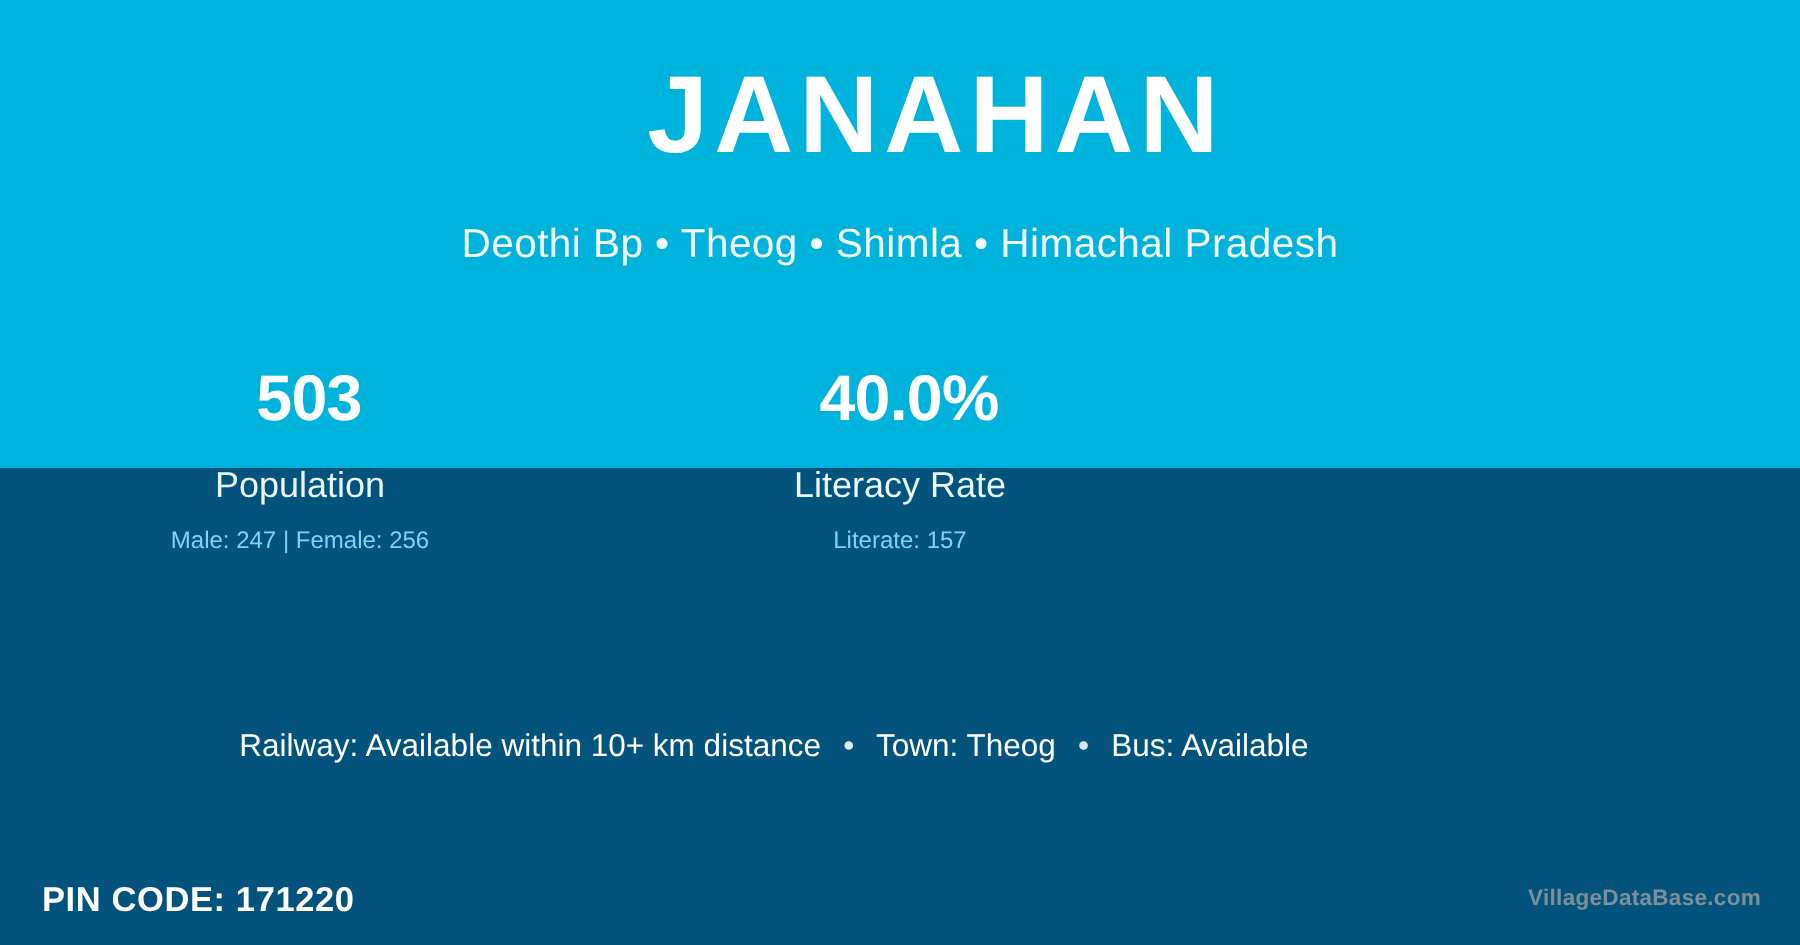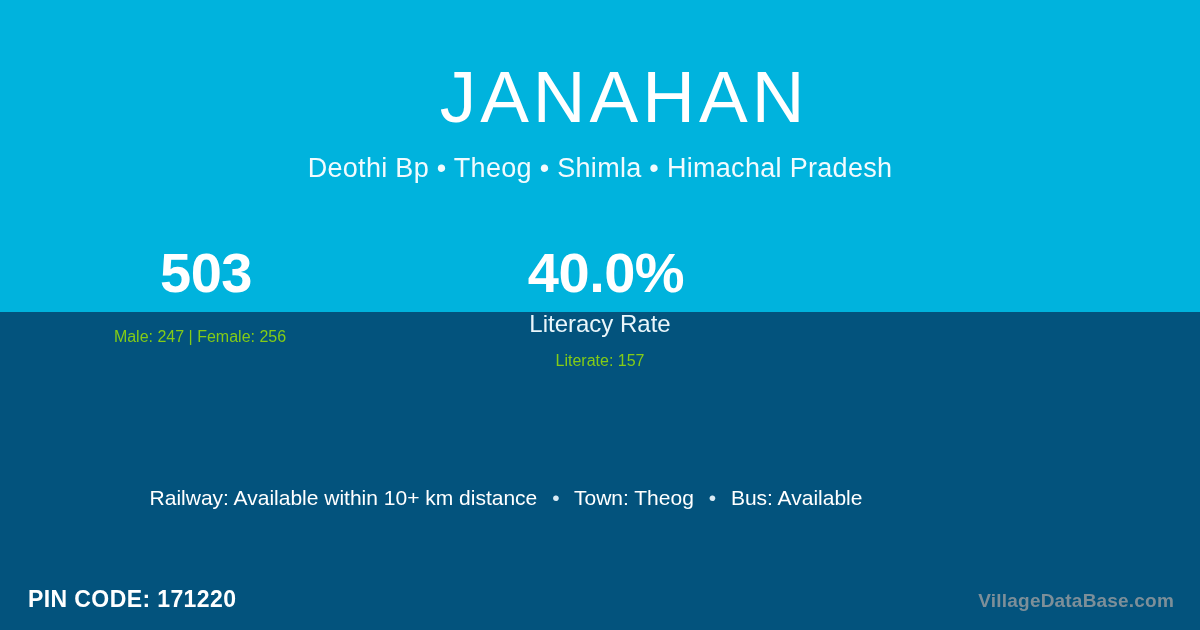--- a/index.html
+++ b/index.html
@@ -46,32 +46,32 @@
   
   .header {
     position: absolute;
     left: 0;
     top: 0;
     width: 1200px;
     text-align: center;
   }
 
   .village-title {
-    margin-top: 60px;
+    margin-top: 40px;
     font-size: 73px;
-    font-weight: normal;
+    font-weight: bold;
     color: #ffffff;
     letter-spacing: 4px;
     line-height: 1.0;
     white-space: nowrap;
     padding-left: 48px;
   }
 
   .village-subtitle {
-    margin-top: 22px;
+    margin-top: 36px;
     font-size: 27px;
     font-weight: normal;
     color: #f2fbfe;
     letter-spacing: 0.3px;
     line-height: 1.0;
     white-space: nowrap;
   }
 
   
   .stats-row {
@@ -82,49 +82,49 @@
     display: flex;
     flex-direction: row;
   }
 
   .stat-col {
     width: 400px;
     text-align: center;
   }
 
   .stat-value {
-    font-size: 56px;
+    font-size: 43px;
     font-weight: bold;
     color: #ffffff;
     line-height: 1.0;
     letter-spacing: -0.5px;
     height: 67px;
     padding-left: 12px;
   }
 
   .stat-label {
     font-size: 24px;
     font-weight: normal;
     color: #eaf6fb;
     line-height: 1.0;
     margin-top: 0px;
   }
 
   .stat-sub {
     margin-top: 17px;
     font-size: 16px;
     font-weight: normal;
-    color: #84cc16;
+    color: #7dd3fc;
     line-height: 1.0;
   }
 
   
   .transport-line {
     position: absolute;
-    left: 2px;
+    left: 12px;
     top: 487px;
     width: 1008px;
     text-align: center;
     font-size: 21px;
     color: #ffffff;
     line-height: 1.0;
     white-space: nowrap;
   }
 
   .transport-line .sep {
@@ -141,21 +141,21 @@
     font-weight: bold;
     color: #ffffff;
     letter-spacing: 0.4px;
     line-height: 1.0;
   }
 
   .brand {
     position: absolute;
     right: 26px;
     top: 591px;
-    font-size: 19px;
+    font-size: 15px;
     font-weight: bold;
     color: #7d8f99;
     letter-spacing: 0.2px;
     line-height: 1.0;
   }
 </style>
 </head>
 <body>
 
 <div class="card">
@@ -165,20 +165,21 @@
 
   <div class="header">
     <div class="village-title">JANAHAN</div>
     <div class="village-subtitle">Deothi Bp • Theog • Shimla • Himachal Pradesh</div>
   </div>
 
   <div class="stats-row">
 
     <div class="stat-col">
       <div class="stat-value">503</div>
+      <div class="stat-label">Population</div>
       <div class="stat-sub">Male: 247 | Female: 256</div>
     </div>
 
 
     <div class="stat-col">
       <div class="stat-value">40.0%</div>
       <div class="stat-label">Literacy Rate</div>
       <div class="stat-sub">Literate: 157</div>
     </div>
 

